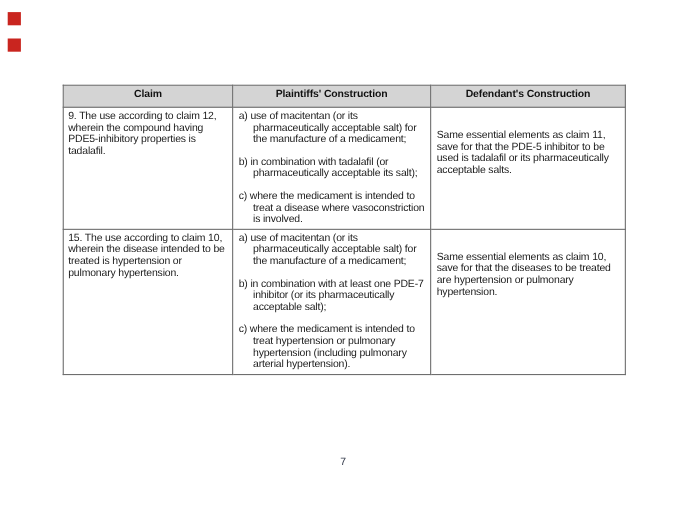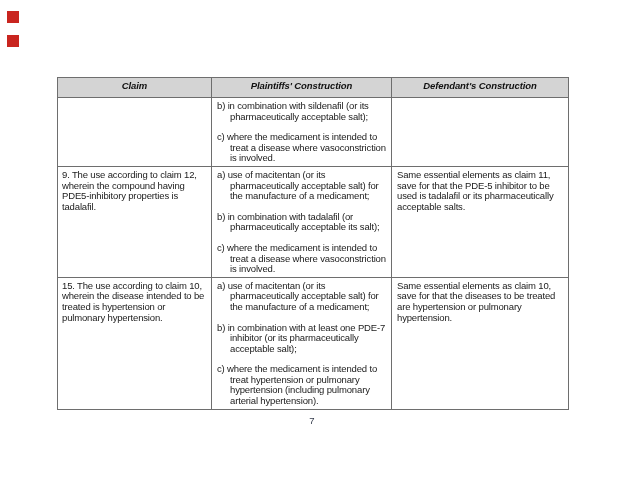--- a/index.html
+++ b/index.html
@@ -31,34 +31,33 @@
   .claims-table th {
     background: #d4d4d4;
     font-weight: bold;
     font-size: 9.5px;
     line-height: 11px;
     text-align: center;
     height: 16px;
     padding: 2px 2px 1px 2px;
     letter-spacing: -0.1px;
     color: #111111;
-    font-style: italic;
   }
   .claims-table td {
     font-size: 9.5px;
     line-height: 10.6px;
     letter-spacing: -0.15px;
   }
   tr.r0 { height: 64px; }
   tr.r1 { height: 107px; }
   tr.r2 { height: 131px; margin-top: 25px; }
 
   .claim-cell { padding: 3px 4px 2px 4px; }
   .pl-cell    { padding: 3px 3px 2px 5px; }
-  .def-cell   { padding: 3px 3px 2px 5px; }
+  .def-cell   { padding: 20px 3px 2px 5px; }
 
   .hang { padding-left: 13px; text-indent: -13px; }
   .hang + .hang { margin-top: 10px; }
 
   .page-number {
     position: absolute;
     top: 415px; left: 0; width: 624px;
     text-align: center;
     font-size: 9.5px;
     color: #333a4a;
@@ -79,28 +78,20 @@
       <col style="width:177px">
     </colgroup>
     <thead>
       <tr>
         <th>Claim</th>
         <th>Plaintiffs' Construction</th>
         <th>Defendant's Construction</th>
       </tr>
     </thead>
     <tbody>
-      <tr class="r0">
-        <td class="claim-cell"></td>
-        <td class="pl-cell">
-          <div class="hang">b) in combination with sildenafil (or its pharmaceutically acceptable salt);</div>
-          <div class="hang">c) where the medicament is intended to treat a disease where vasoconstriction is involved.</div>
-        </td>
-        <td class="def-cell"></td>
-      </tr>
       <tr class="r1">
         <td class="claim-cell">9. The use according to claim 12, wherein the compound having PDE5-inhibitory properties is tadalafil.</td>
         <td class="pl-cell">
           <div class="hang">a) use of macitentan (or its pharmaceutically acceptable salt) for the manufacture of a medicament;</div>
           <div class="hang">b) in combination with tadalafil (or pharmaceutically acceptable its salt);</div>
           <div class="hang">c) where the medicament is intended to treat a disease where vasoconstriction is involved.</div>
         </td>
         <td class="def-cell">Same essential elements as claim 11, save for that the PDE-5 inhibitor to be used is tadalafil or its pharmaceutically acceptable salts.</td>
       </tr>
       <tr class="r2">

